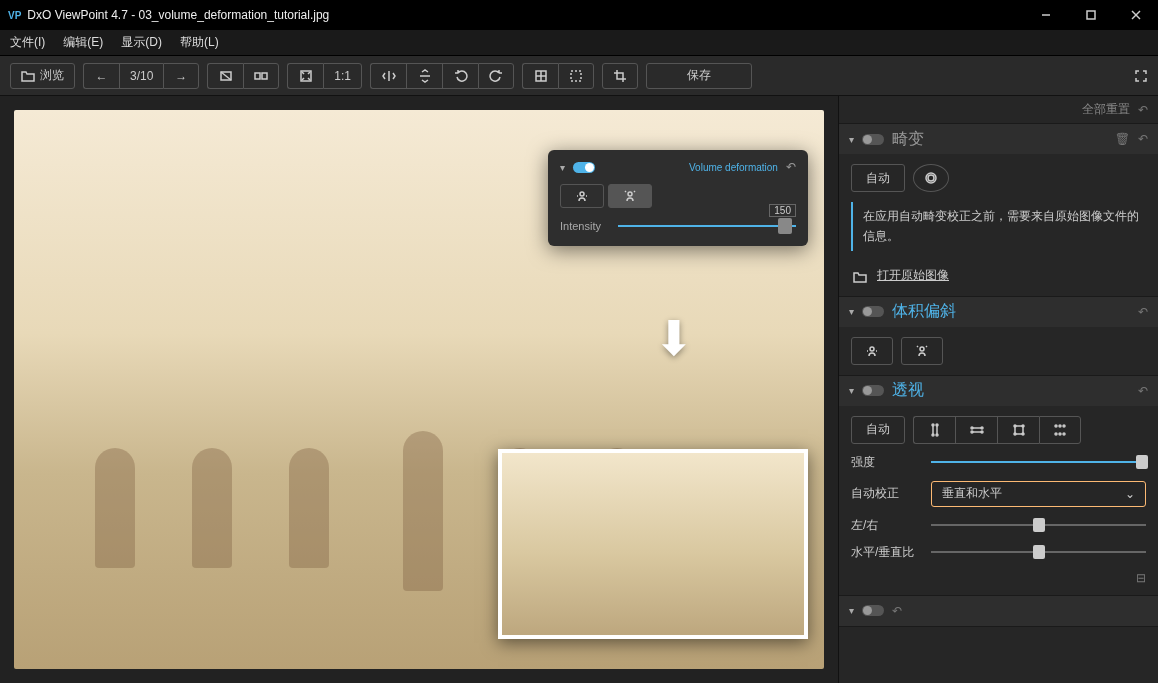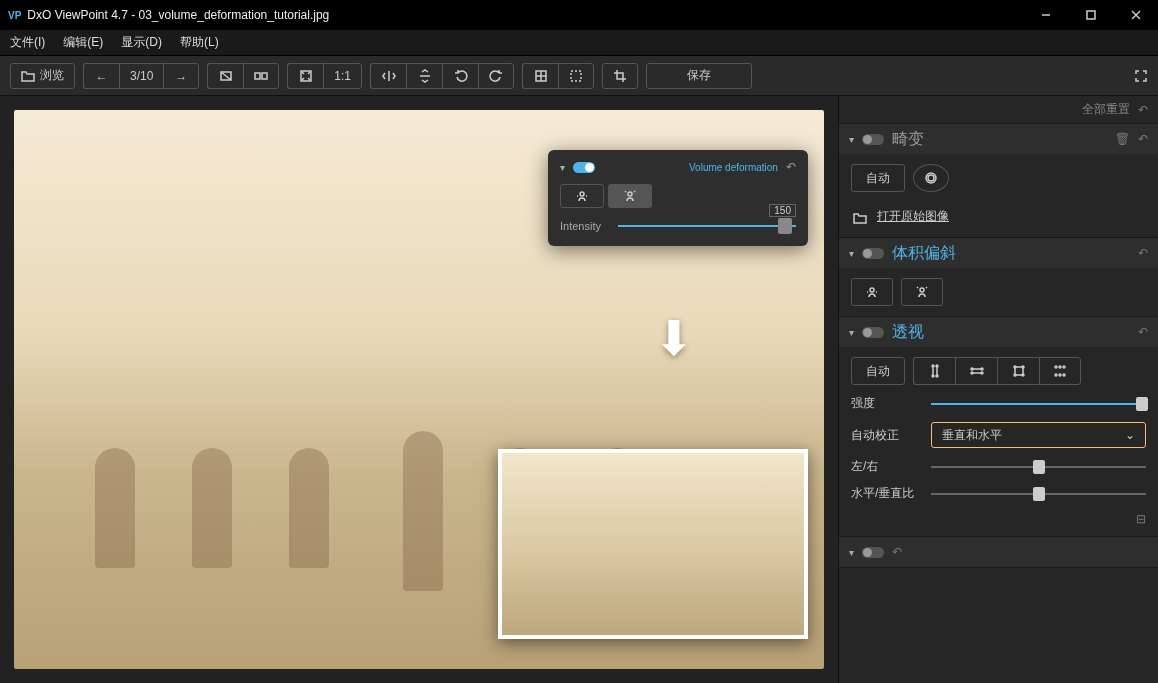--- a/index.html
+++ b/index.html
@@ -275,20 +275,21 @@
       <div class="sec-body">
         <div class="btnrow">
           <div class="pbtn">自动</div>
           <div class="pbtn circle">
               <svg class="ico" viewBox="0 0 14 14">
                 <circle cx="7" cy="7" r="3"></circle>
                 <circle cx="7" cy="7" r="5"></circle>
               </svg>
             </div>
         </div>
+        <div class="notice">在应用自动畸变校正之前，需要来自原始图像文件的信息。</div>
         <div class="file-open">
           <svg class="ico" viewBox="0 0 14 14">
               <path d="M1 3h4l1 2h7v7H1z"></path>
             </svg>
           <span class="link">打开原始图像</span>
         </div>
       </div>
     </div>
 
     <div class="section">

